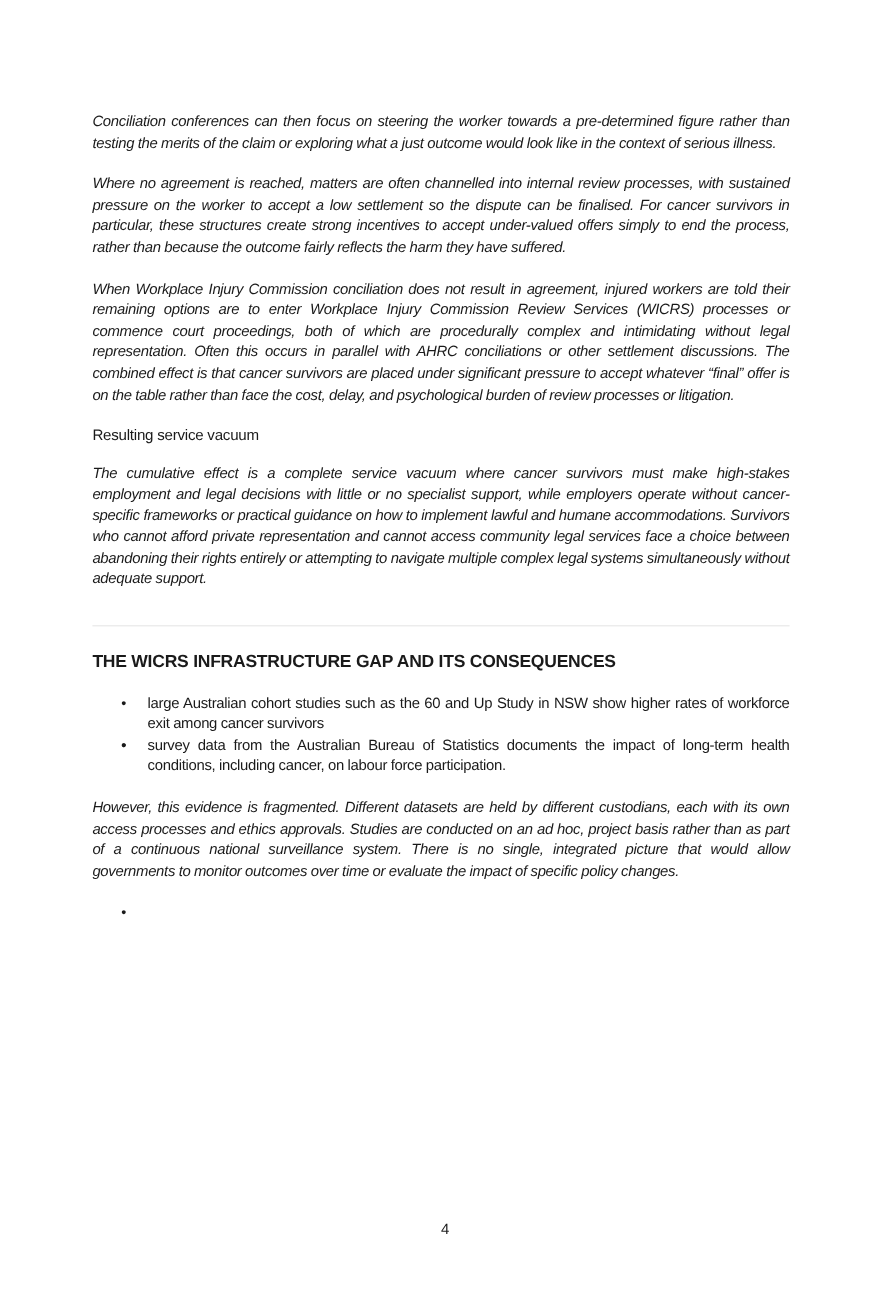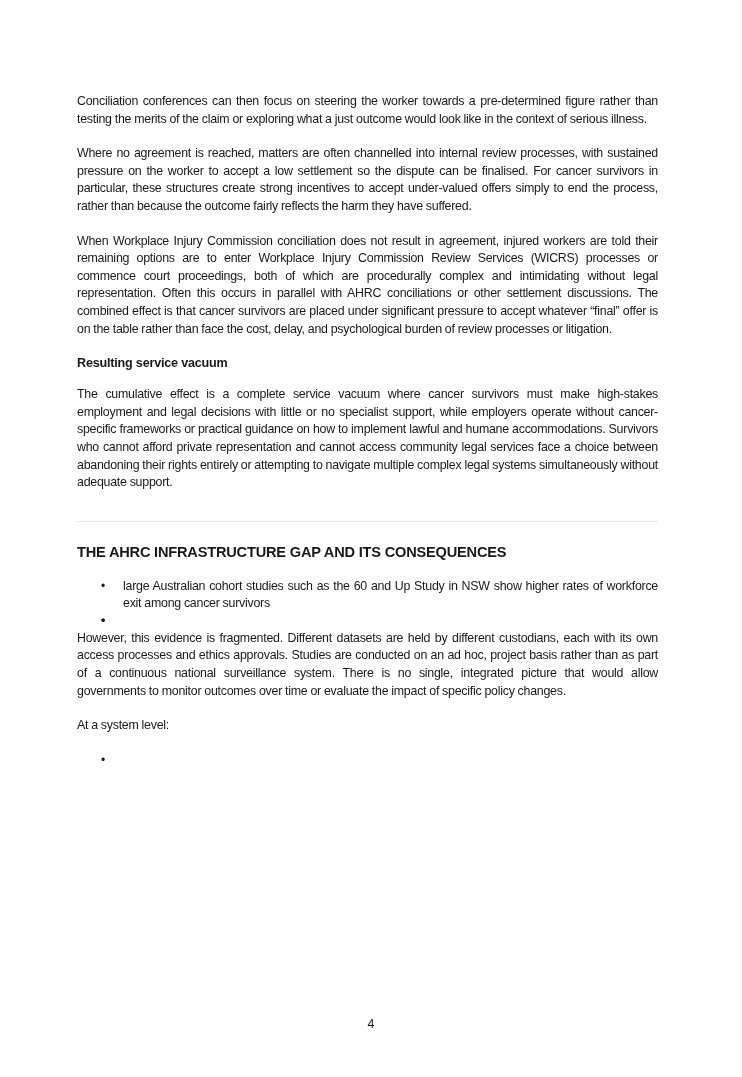--- a/index.html
+++ b/index.html
@@ -22,23 +22,23 @@
       width: 581px;
     }
     p {
       margin: 0;
       font-size: 12.4px;
       line-height: 17.6px;
       text-align: justify;
       letter-spacing: -0.25px;
       word-spacing: -0.2px;
     }
-    .para { margin-bottom: 17px; }
+    .para { margin-bottom: 17px; font-style: italic; }
     .subheading {
-      font-weight: bold;
+      font-weight: normal;
       font-size: 12.6px;
       line-height: 17px;
       margin: 0 0 14px 0;
       letter-spacing: -0.2px;
     }
     .divider {
       height: 1px;
       background: #e8e8e8;
       margin: 29px 0 20px 0;
       border: none;
@@ -86,37 +86,37 @@
 <div class="page">
   <p class="para">Conciliation conferences can then focus on steering the worker towards a pre-determined figure rather than testing the merits of the claim or exploring what a just outcome would look like in the context of serious illness.</p>
   <p class="para">Where no agreement is reached, matters are often channelled into internal review processes, with sustained pressure on the worker to accept a low settlement so the dispute can be finalised. For cancer survivors in particular, these structures create strong incentives to accept under-valued offers simply to end the process, rather than because the outcome fairly reflects the harm they have suffered.</p>
   <p class="para">When Workplace Injury Commission conciliation does not result in agreement, injured workers are told their remaining options are to enter Workplace Injury Commission Review Services (WICRS) processes or commence court proceedings, both of which are procedurally complex and intimidating without legal representation. Often this occurs in parallel with AHRC conciliations or other settlement discussions. The combined effect is that cancer survivors are placed under significant pressure to accept whatever “final” offer is on the table rather than face the cost, delay, and psychological burden of review processes or litigation.</p>
 
   <h3 class="subheading">Resulting service vacuum</h3>
   <p class="para" style="margin-bottom:0;">The cumulative effect is a complete service vacuum where cancer survivors must make high-stakes employment and legal decisions with little or no specialist support, while employers operate without cancer-specific frameworks or practical guidance on how to implement lawful and humane accommodations. Survivors who cannot afford private representation and cannot access community legal services face a choice between abandoning their rights entirely or attempting to navigate multiple complex legal systems simultaneously without adequate support.</p>
 
   <hr class="divider">
 
-  <h2 class="section-heading">THE AHRC INFRASTRUCTURE GAP AND ITS CONSEQUENCES</h2>
+  <h2 class="section-heading">THE WICRS INFRASTRUCTURE GAP AND ITS CONSEQUENCES</h2>
 
   <ul class="bullets">
     <li>
       <span class="bullet">•</span>
       <span>large Australian cohort studies such as the 60 and Up Study in NSW show higher rates of workforce exit among cancer survivors</span>
     </li>
     <li>
       <span class="bullet">•</span>
     </li>
     <li>
       <span class="bullet">•</span>
+      <span>survey data from the Australian Bureau of Statistics documents the impact of long-term health conditions, including cancer, on labour force participation.</span>
     </li>
   </ul>
 
   <p class="para">However, this evidence is fragmented. Different datasets are held by different custodians, each with its own access processes and ethics approvals. Studies are conducted on an ad hoc, project basis rather than as part of a continuous national surveillance system. There is no single, integrated picture that would allow governments to monitor outcomes over time or evaluate the impact of specific policy changes.</p>
-  <p class="para">At a system level:</p>
 
   <ul class="bullets">
     <li>
       <span class="bullet">•</span>
     </li>
   </ul>
 </div>
 
 <div class="page-number">4</div>
 

